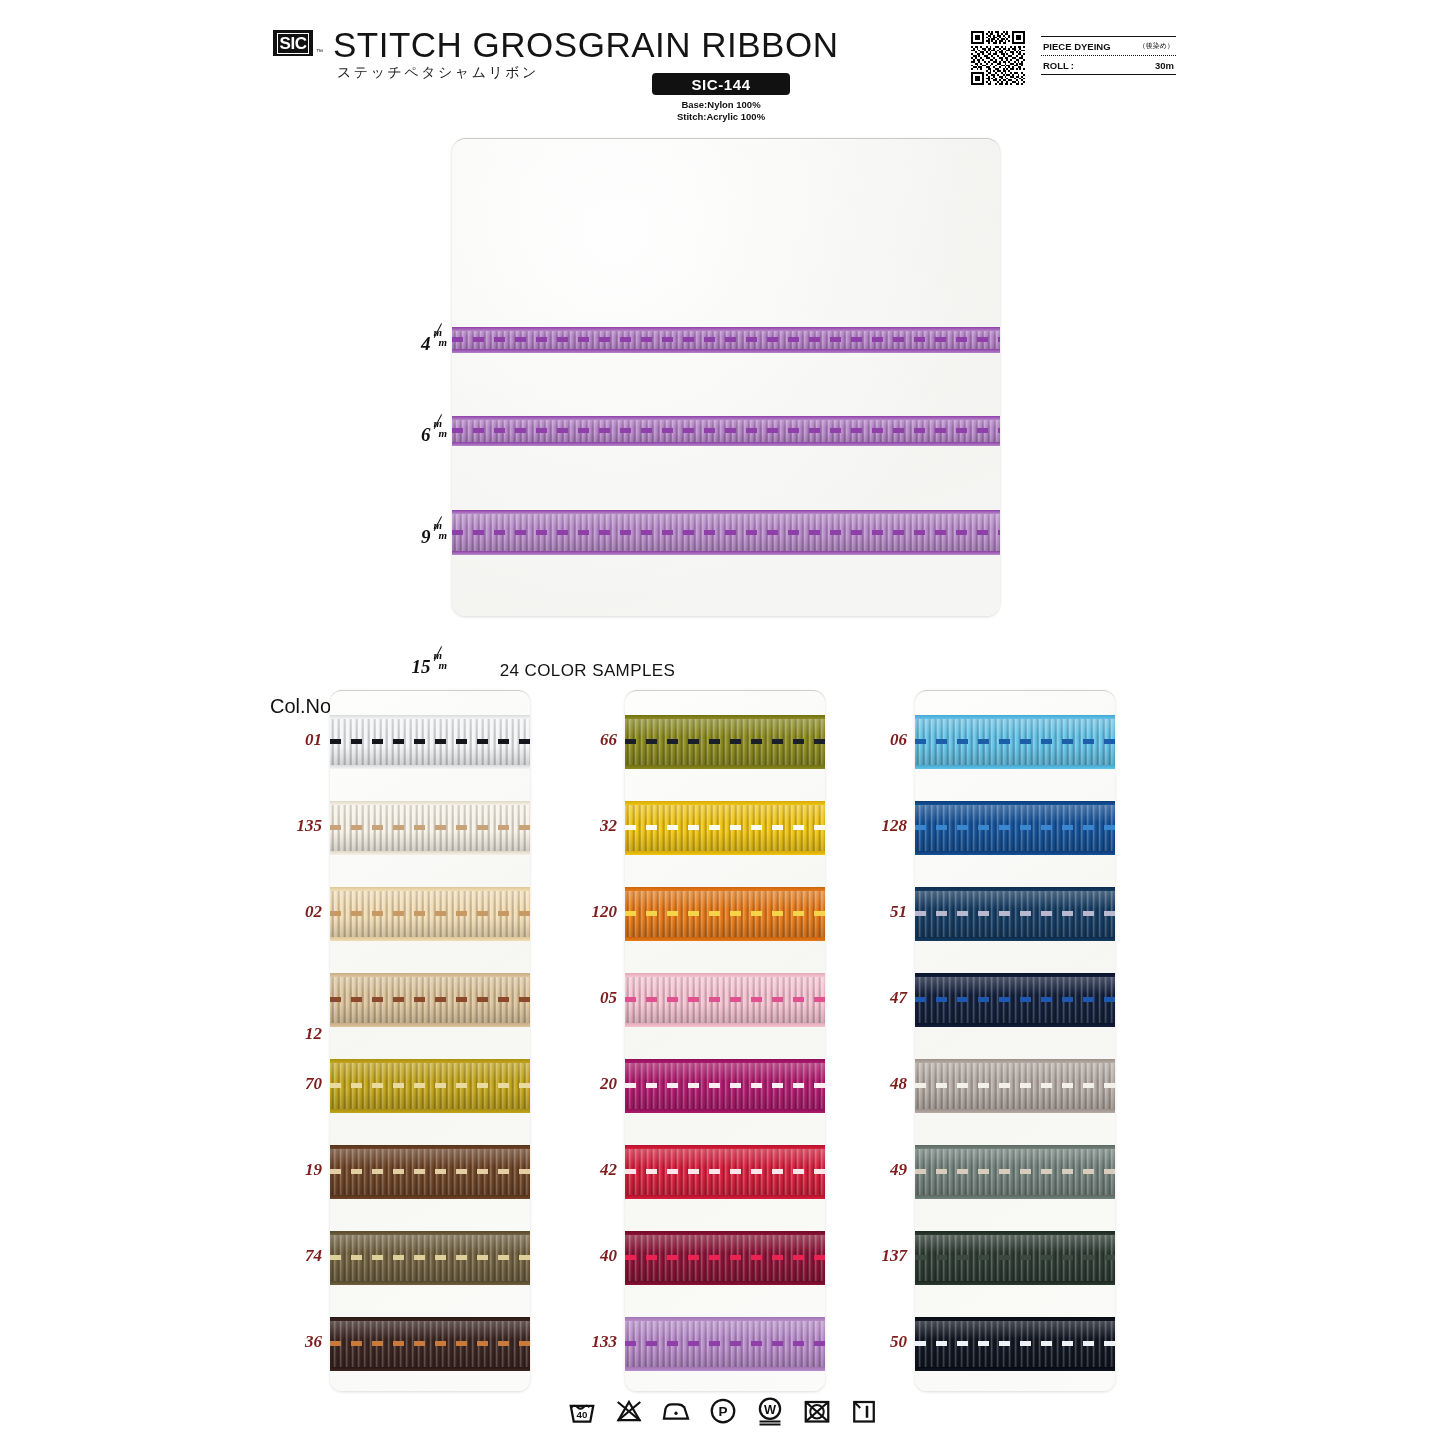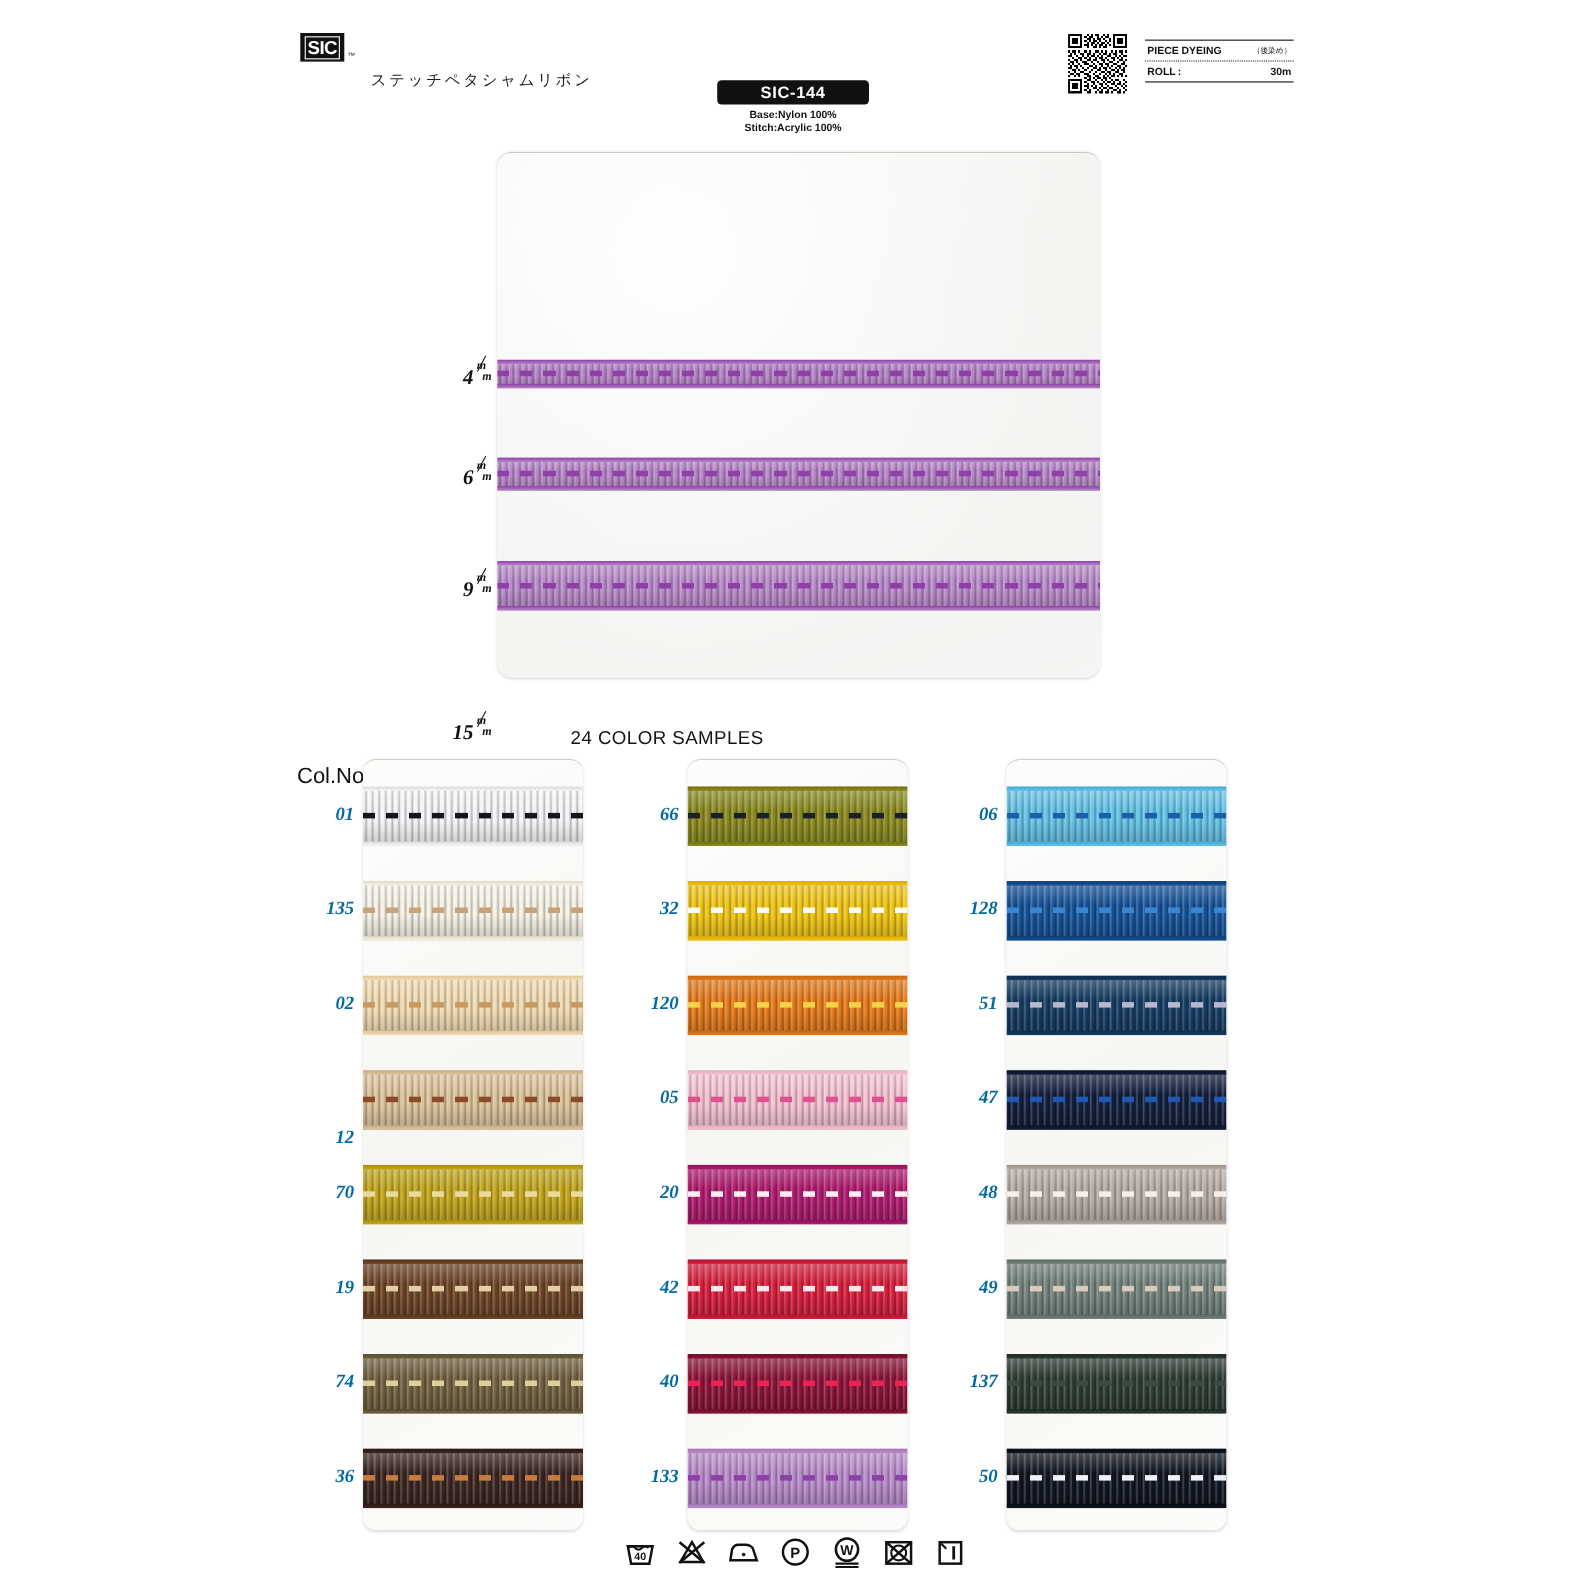--- a/index.html
+++ b/index.html
@@ -89,21 +89,21 @@
   .frac .n{position:relative;left:2px;}
   .frac .bar{
     position:absolute;left:-1px;top:4px;width:16px;height:1.3px;background:#111;
     transform:rotate(-62deg);
   }
   .frac .d{display:block;position:relative;left:7px;top:-2px;}
 
   
   .samples-title{
     position:absolute;left:0;top:661px;width:1175px;text-align:center;
-    font-size:17px;letter-spacing:0.4px;color:#141414;padding-left:19px;
+    font-size:17px;letter-spacing:0.4px;color:#141414;
   }
   .col-no-label{
     position:absolute;left:270px;top:695px;
     font-size:20px;color:#111;font-family:"Liberation Sans",sans-serif;
   }
 
   
   .swatch-card{
     position:absolute;top:690px;width:200px;height:700px;
     background:linear-gradient(150deg,#fdfdfc 0%,#f6f6f3 45%,#fbfbf9 100%);
@@ -112,21 +112,21 @@
     border-top:1px solid #cfcfc9;
     overflow:hidden;
   }
   .swatch-card.c1{left:330px;}
   .swatch-card.c2{left:625px;}
   .swatch-card.c3{left:915px;}
 
   .sw-num{
     position:absolute;
     font-family:"Liberation Serif",serif;
-    font-style:italic;font-weight:bold;font-size:17px;color:#0369a1;
+    font-style:italic;font-weight:bold;font-size:17px;color:#7f1d1d;
     width:60px;text-align:right;
   }
   .sw-num.n1{left:262px;}
   .sw-num.n2{left:557px;}
   .sw-num.n3{left:847px;}
 
   
   .rib{
     position:absolute;left:0;top:0;width:100%;height:100%;
     background-image:repeating-linear-gradient(
@@ -168,20 +168,21 @@
 
 <div class="page">
 
   <div class="header">
 
     <div class="logo">
       <span class="logo-inner">SIC</span>
     </div>
     <span class="logo-tm">™</span>
 
+    <div class="title-en">STITCH GROSGRAIN RIBBON</div>
     <div class="title-jp">ステッチペタシャムリボン</div>
 
     <div class="code-badge">SIC-144</div>
     <div class="comp">
       <div>Base:Nylon 100%</div>
       <div>Stitch:Acrylic 100%</div>
     </div>
 
     <svg class="qr" viewBox="0 0 29 29" shape-rendering="crispEdges">
       <rect width="29" height="29" fill="#fff"></rect>

